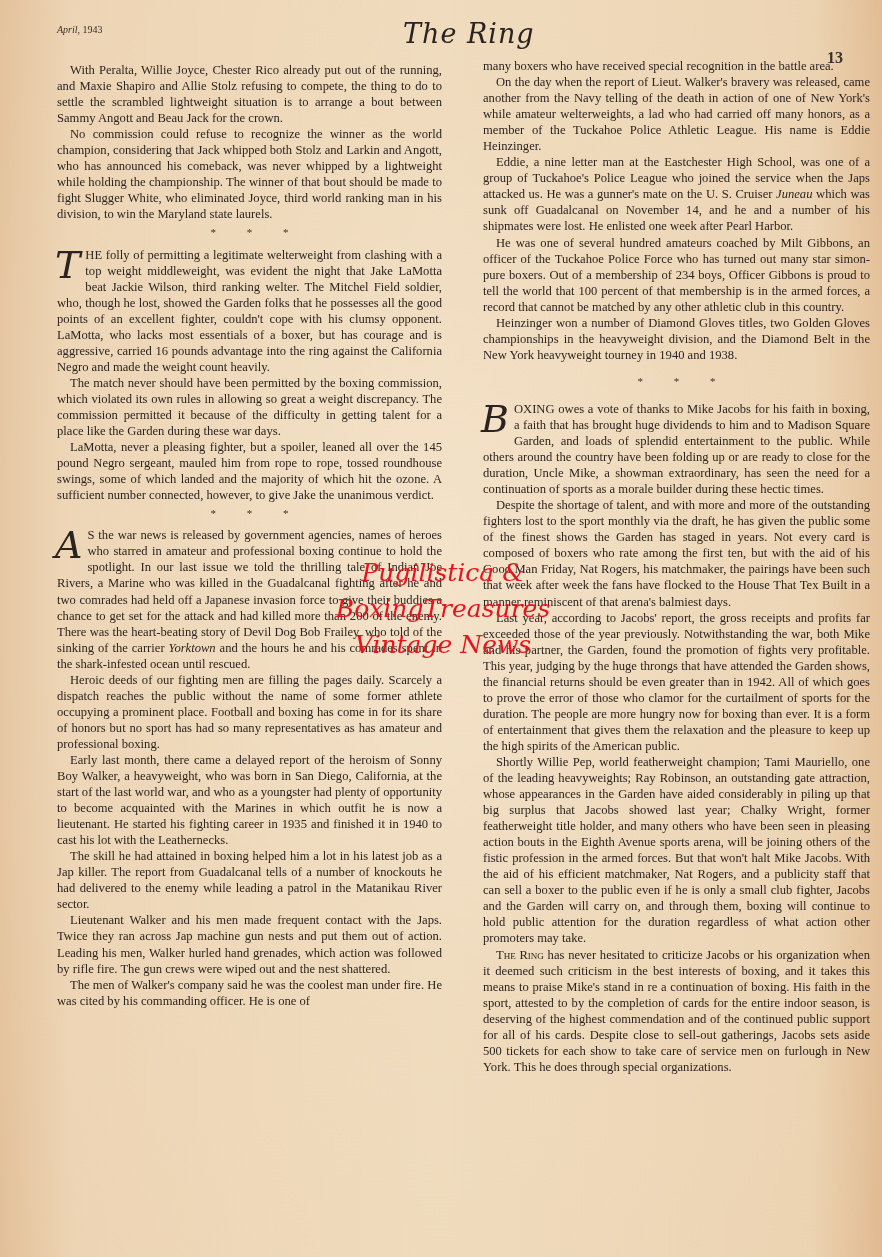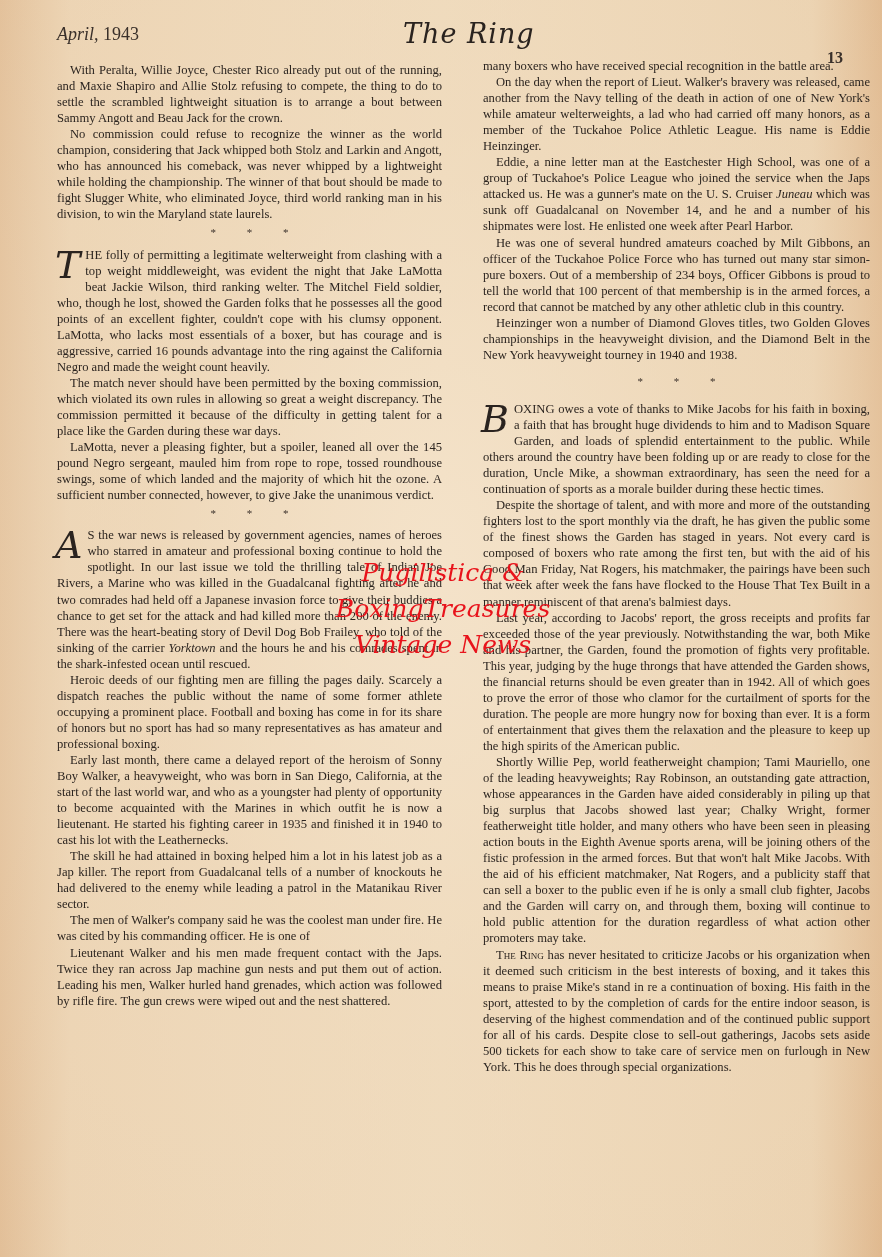--- a/index.html
+++ b/index.html
@@ -7,21 +7,21 @@
       width: 882px; height: 1257px; overflow: hidden; position: relative;
       background: #ecd4b3;
       background-image:
         radial-gradient(ellipse at 50% 45%, rgba(245,228,204,0.85) 0%, rgba(240,220,192,0.5) 45%, rgba(222,186,146,0.0) 100%),
         linear-gradient(90deg, #e2bf98 0%, #ecd3b2 8%, #efdabb 50%, #ebd2b0 92%, #e0b98f 100%);
       font-family: "Liberation Serif", "DejaVu Serif", serif;
       color: #2c2520;
     }
     .page { position: absolute; inset: 0; }
     .running-head { position: absolute; left: 0; right: 0; top: 0; height: 60px; }
-    .rh-date { position: absolute; left: 57px; top: 24px; font-size: 18px; color: #3a302a; text-align: right; }
+    .rh-date { position: absolute; left: 57px; top: 24px; font-size: 10px; color: #3a302a; text-align: right; }
     .rh-date i { font-style: italic; }
     .rh-title { position: absolute; left: 403px; top: 18px; font-size: 27px; font-style: italic; letter-spacing: 1px; color: #2a231f; font-family: "DejaVu Serif", serif; }
     .rh-page { position: absolute; left: 827px; top: 22px; font-size: 16px; font-weight: bold; color: #3a302a; margin-top: 27px; }
 
     .col { position: absolute; top: 62px; font-size: 12.6px; line-height: 16.05px; text-align: justify; hyphens: manual; }
     .col-left { left: 57px; width: 385px; }
     .col-right { left: 483px; width: 387px; top: 58px; }
     .col p { margin: 0; text-indent: 13px; }
     .col p.noindent { text-indent: 0; }
     .stars { text-align: center; letter-spacing: 14px; padding-left: 14px; font-size: 11px; margin: 2px 0 6px 0; color: #3a302a; }
@@ -55,22 +55,22 @@
     <p>No commission could refuse to recognize the winner as the world champion, considering that Jack whipped both Stolz and Larkin and Angott, who has announced his comeback, was never whipped by a lightweight while holding the championship. The winner of that bout should be made to fight Slugger White, who eliminated Joyce, third world ranking man in his division, to win the Maryland state laurels.</p>
     <div class="stars">* * *</div>
     <p class="dropcap-para"><span class="dropcap">T</span><span>HE folly of permitting a legitimate welterweight from clashing with a top weight middleweight, was evident the night that Jake LaMotta beat Jackie Wilson, third ranking welter. The Mitchel Field soldier, who, though he lost, showed the Garden folks that he possesses all the good points of an excellent fighter, couldn't cope with his clumsy opponent. LaMotta, who lacks most essentials of a boxer, but has courage and is aggressive, carried 16 pounds advantage into the ring against the California Negro and made the weight count heavily.</span></p>
     <p>The match never should have been permitted by the boxing commission, which violated its own rules in allowing so great a weight discrepancy. The commission permitted it because of the difficulty in getting talent for a place like the Garden during these war days.</p>
     <p>LaMotta, never a pleasing fighter, but a spoiler, leaned all over the 145 pound Negro sergeant, mauled him from rope to rope, tossed roundhouse swings, some of which landed and the majority of which hit the ozone. A sufficient number connected, however, to give Jake the unanimous verdict.</p>
     <div class="stars">* * *</div>
     <p class="dropcap-para"><span class="dropcap">A</span><span>S the war news is released by government agencies, names of heroes who starred in amateur and professional boxing continue to hold the spotlight. In our last issue we told the thrilling tale of Indian Joe Rivers, a Marine who was killed in the Guadalcanal fighting after he and two comrades had held off a Japanese invasion force to give their buddies a chance to get set for the attack and had killed more than 200 of the enemy. There was the heart-beating story of Devil Dog Bob Frailey, who told of the sinking of the carrier </span><span class="ital">Yorktown</span><span> and the hours he and his comrades spent in the shark-infested ocean until rescued.</span></p>
     <p>Heroic deeds of our fighting men are filling the pages daily. Scarcely a dispatch reaches the public without the name of some former athlete occupying a prominent place. Football and boxing has come in for its share of honors but no sport has had so many representatives as has amateur and professional boxing.</p>
     <p>Early last month, there came a delayed report of the heroism of Sonny Boy Walker, a heavyweight, who was born in San Diego, California, at the start of the last world war, and who as a youngster had plenty of opportunity to become acquainted with the Marines in which outfit he is now a lieutenant. He started his fighting career in 1935 and finished it in 1940 to cast his lot with the Leathernecks.</p>
     <p>The skill he had attained in boxing helped him a lot in his latest job as a Jap killer. The report from Guadalcanal tells of a number of knockouts he had delivered to the enemy while leading a patrol in the Matanikau River sector.</p>
+    <p>Lieutenant Walker and his men made frequent contact with the Japs. Twice they ran across Jap machine gun nests and put them out of action. Leading his men, Walker hurled hand grenades, which action was followed by rifle fire. The gun crews were wiped out and the nest shattered.</p>
     <p>The men of Walker's company said he was the coolest man under fire. He was cited by his commanding officer. He is one of</p>
-    <p>Lieutenant Walker and his men made frequent contact with the Japs. Twice they ran across Jap machine gun nests and put them out of action. Leading his men, Walker hurled hand grenades, which action was followed by rifle fire. The gun crews were wiped out and the nest shattered.</p>
   </div>
 
   <div class="col col-right">
     <p class="noindent">many boxers who have received special recognition in the battle area.</p>
     <p>On the day when the report of Lieut. Walker's bravery was released, came another from the Navy telling of the death in action of one of New York's while amateur welterweights, a lad who had carried off many honors, as a member of the Tuckahoe Police Athletic League. His name is Eddie Heinzinger.</p>
     <p><span>Eddie, a nine letter man at the Eastchester High School, was one of a group of Tuckahoe's Police League who joined the service when the Japs attacked us. He was a gunner's mate on the U. S. Cruiser </span><span class="ital">Juneau</span><span> which was sunk off Guadalcanal on November 14, and he and a number of his shipmates were lost. He enlisted one week after Pearl Harbor.</span></p>
     <p>He was one of several hundred amateurs coached by Milt Gibbons, an officer of the Tuckahoe Police Force who has turned out many star simon-pure boxers. Out of a membership of 234 boys, Officer Gibbons is proud to tell the world that 100 percent of that membership is in the armed forces, a record that cannot be matched by any other athletic club in this country.</p>
     <p>Heinzinger won a number of Diamond Gloves titles, two Golden Gloves championships in the heavyweight division, and the Diamond Belt in the New York heavyweight tourney in 1940 and 1938.</p>
     <div class="stars" style="margin-top:10px;margin-bottom:12px;">* * *</div>
     <p class="dropcap-para"><span class="dropcap">B</span><span>OXING owes a vote of thanks to Mike Jacobs for his faith in boxing, a faith that has brought huge dividends to him and to Madison Square Garden, and loads of splendid entertainment to the public. While others around the country have been folding up or are ready to close for the duration, Uncle Mike, a showman extraordinary, has seen the need for a continuation of sports as a morale builder during these hectic times.</span></p>

